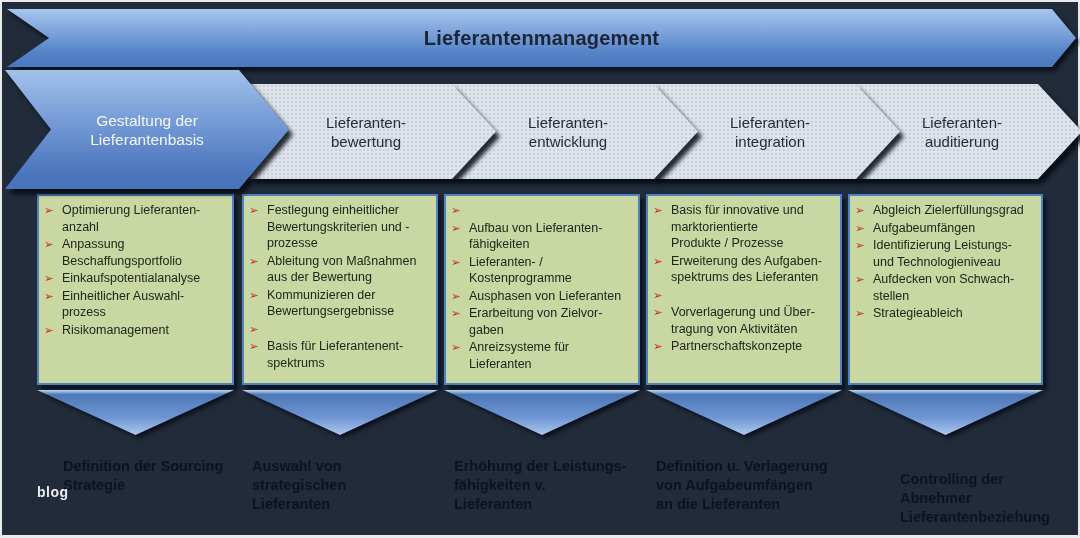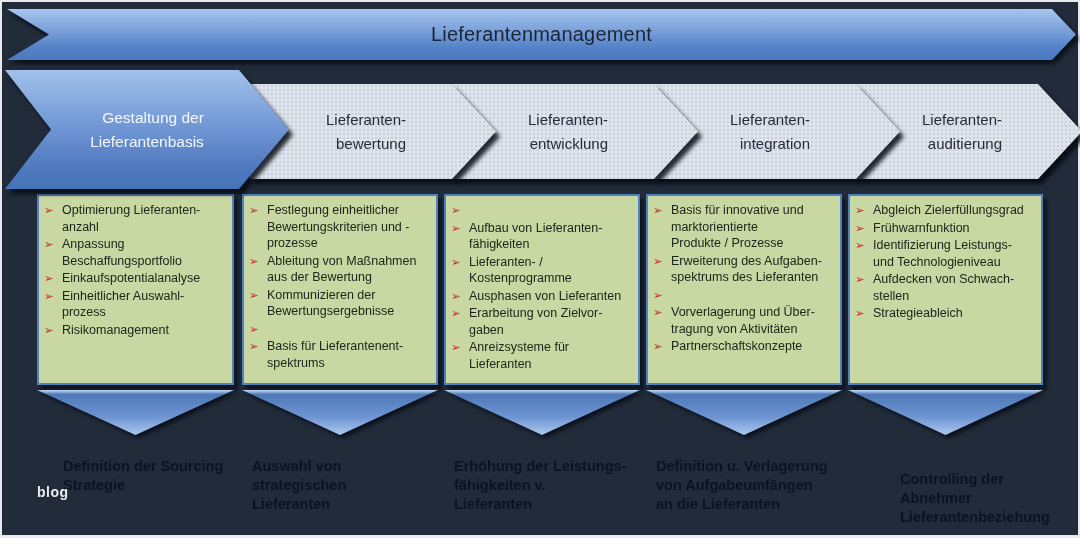--- a/index.html
+++ b/index.html
@@ -4,36 +4,36 @@
 <style>
   html,body{margin:0;padding:0;}
   .frame{
     position:relative;width:1080px;height:538px;
     background:#e9eaec;overflow:hidden;
     font-family:"Liberation Sans",sans-serif;
   }
   .canvas{position:absolute;left:2px;top:2px;right:2px;bottom:3px;background:#212b3a;}
 
   
-  .banner-wrap{position:absolute;left:5px;top:7px;width:1069px;height:51px;
-    filter:drop-shadow(3px 4px 2px rgba(4,9,18,.8));}
+  .banner-wrap{position:absolute;left:5px;top:7px;width:1069px;height:58px;
+    filter:drop-shadow(3px 4px 2px rgba(4,9,18,.8));font-weight:bold;}
   .banner{
     width:100%;height:100%;
     clip-path:polygon(0 0,calc(100% - 24px) 0,100% 50%,calc(100% - 24px) 100%,0 100%,42px 50%);
     background:linear-gradient(180deg,#a6c6ee 0%,#7fa4dc 38%,#5583c8 75%,#4b79c0 100%);
     display:flex;align-items:center;justify-content:center;
     color:#1b2535;font-size:20px;letter-spacing:.2px;
   }
 
   
   .chev-wrap{position:absolute;filter:drop-shadow(4px 5px 2px rgba(4,9,18,.85));}
   .chev{
     width:100%;height:100%;
-    display:flex;align-items:center;justify-content:center;text-align:right;
-    font-size:15px;line-height:24px;white-space:pre-line;
+    display:flex;align-items:center;justify-content:center;text-align:center;
+    font-size:15px;line-height:19px;white-space:pre-line;
   }
   .chev.blue{
     clip-path:polygon(0 0,calc(100% - 50px) 0,100% 50%,calc(100% - 50px) 100%,0 100%,46px 50%);
     background:linear-gradient(180deg,#a2c2ea 0%,#7399d6 45%,#4d77bd 85%,#4973b9 100%);
     color:#f4f8fd;font-size:15.5px;
   }
   .chev.gray{
     clip-path:polygon(0 0,calc(100% - 44px) 0,100% 50%,calc(100% - 44px) 100%,0 100%);
     background-color:#dfe3eb;
     background-image:radial-gradient(rgba(170,180,198,.45) 1px,transparent 1px);
@@ -211,21 +211,21 @@
         </div>
     </div>
 
     <div class="gbox" style="left:846px;width:195px;">
       <div class="li">
           <span class="b">➢</span>
           <span class="t">Abgleich Zielerfüllungsgrad</span>
         </div>
       <div class="li">
           <span class="b">➢</span>
-          <span class="t">Frühwarnfunktion</span>
+          <span class="t">Aufgabeumfängen</span>
         </div>
       <div class="li">
           <span class="b">➢</span>
           <span class="t">Identifizierung Leistungs-
 und Technologieniveau</span>
         </div>
       <div class="li">
           <span class="b">➢</span>
           <span class="t">Aufdecken von Schwach-
 stellen</span>

